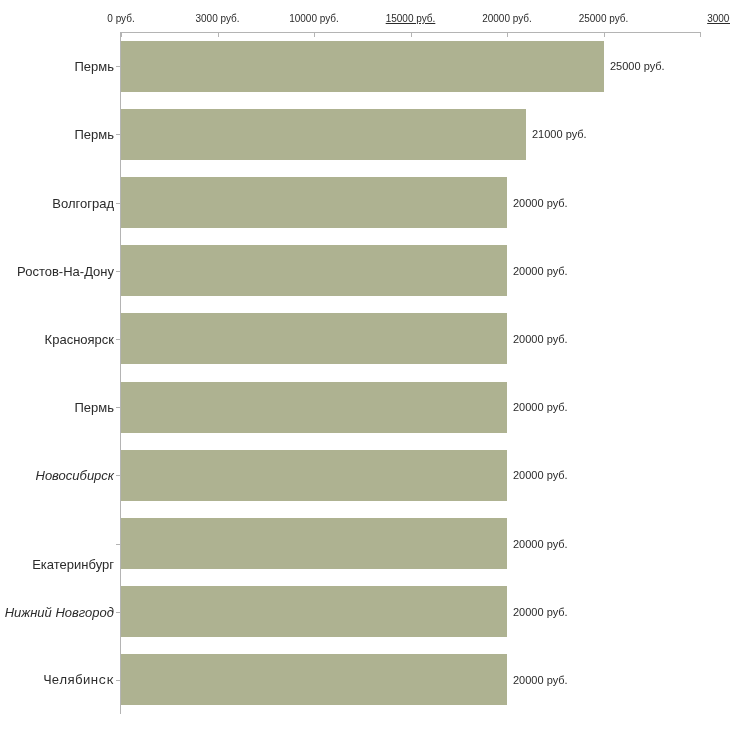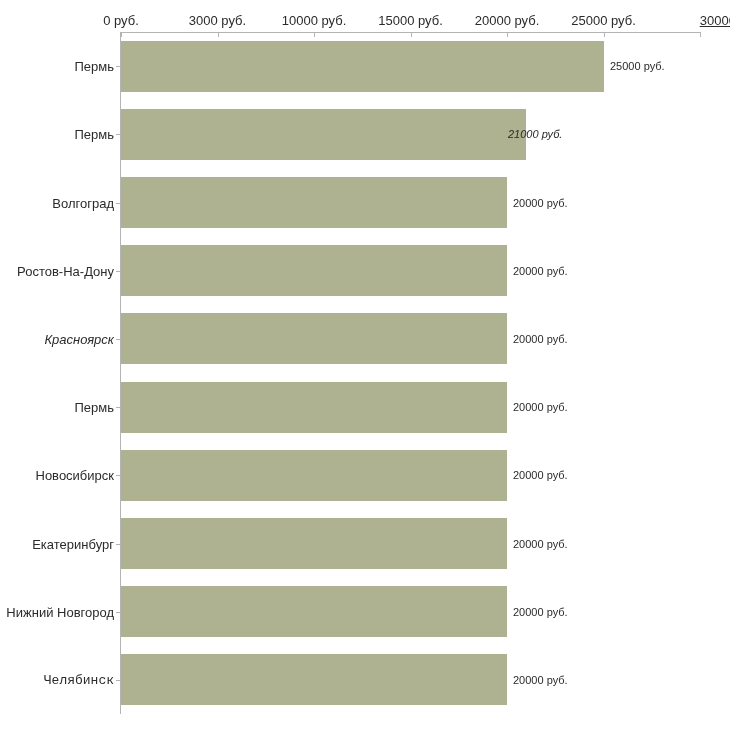--- a/index.html
+++ b/index.html
@@ -31,21 +31,21 @@
   .tick-mark {
     position: absolute;
     top: 32px;
     width: 1px;
     height: 5px;
     background: #b4b4b4;
   }
   .tick-label {
     position: absolute;
     top: 13px;
-    font-size: 13px;
+    font-size: 10px;
     color: #2b2b2b;
     white-space: nowrap;
     transform: translateX(-50%);
     text-align: center;
   }
 
   
   .axis-left-line {
     position: absolute;
     left: 120px;
@@ -94,55 +94,55 @@
   <div class="axis-left-line"></div>
 
   <div id="x-ticks">
       <div class="tick-mark" style="left: 121px;"></div>
       <div class="tick-label" style="left: 121px;">0 руб.</div>
       <div class="tick-mark" style="left: 217.5px;"></div>
       <div class="tick-label" style="left: 217.5px;">3000 руб.</div>
       <div class="tick-mark" style="left: 314px;"></div>
       <div class="tick-label" style="left: 314px;">10000 руб.</div>
       <div class="tick-mark" style="left: 410.5px;"></div>
-      <div class="tick-label" style="left: 410.5px;">15000 руб.</div>
+      <div class="tick-label" style="left: 410.5px; text-decoration: underline;">15000 руб.</div>
       <div class="tick-mark" style="left: 507px;"></div>
       <div class="tick-label" style="left: 507px;">20000 руб.</div>
       <div class="tick-mark" style="left: 603.5px;"></div>
       <div class="tick-label" style="left: 603.5px;">25000 руб.</div>
       <div class="tick-mark" style="left: 700px;"></div>
       <div class="tick-label" style="left: 732px; text-decoration: underline;">30000 руб.</div>
     </div>
   <div id="y-ticks">
       <div class="cat-tick" style="top: 66px;"></div>
       <div class="cat-label" style="top: 66px;">Пермь</div>
       <div class="cat-tick" style="top: 134px;"></div>
       <div class="cat-label" style="top: 134px;">Пермь</div>
       <div class="cat-tick" style="top: 203px;"></div>
       <div class="cat-label" style="top: 203px;">Волгоград</div>
       <div class="cat-tick" style="top: 271px;"></div>
       <div class="cat-label" style="top: 271px;">Ростов-На-Дону</div>
       <div class="cat-tick" style="top: 339px;"></div>
-      <div class="cat-label" style="top: 339px; font-style: italic;">Красноярск</div>
+      <div class="cat-label" style="top: 339px;">Красноярск</div>
       <div class="cat-tick" style="top: 407px;"></div>
       <div class="cat-label" style="top: 407px;">Пермь</div>
       <div class="cat-tick" style="top: 475px;"></div>
-      <div class="cat-label" style="top: 475px;">Новосибирск</div>
+      <div class="cat-label" style="top: 475px; font-style: italic;">Новосибирск</div>
       <div class="cat-tick" style="top: 544px;"></div>
-      <div class="cat-label" style="top: 544px; padding-left: 16px;">Екатеринбург</div>
+      <div class="cat-label" style="top: 564px; padding-left: 16px;">Екатеринбург</div>
       <div class="cat-tick" style="top: 612px;"></div>
-      <div class="cat-label" style="top: 612px;">Нижний Новгород</div>
+      <div class="cat-label" style="top: 612px; font-style: italic;">Нижний Новгород</div>
       <div class="cat-tick" style="top: 680px;"></div>
       <div class="cat-label" style="top: 680px; font-family: Liberation Mono, monospace;">Челябинск</div>
     </div>
   <div id="bars">
       <div class="bar" title="Пермь: 25000 руб." style="top: 41px; width: 483px; height: 51px; background: rgb(174, 178, 145);"></div>
       <div class="bar-value" style="left: 610px; top: 66px;">25000 руб.</div>
       <div class="bar" title="Москва: 21000 руб." style="top: 109px; width: 405px; height: 51px; background: rgb(174, 178, 145);"></div>
-      <div class="bar-value" style="left: 508px; top: 134px; font-style: italic;">21000 руб.</div>
+      <div class="bar-value" style="left: 532px; top: 134px;">21000 руб.</div>
       <div class="bar" title="Волгоград: 20000 руб." style="top: 177px; width: 386px; height: 51px; background: rgb(174, 178, 145);"></div>
       <div class="bar-value" style="left: 513px; top: 203px;">20000 руб.</div>
       <div class="bar" title="Ростов-На-Дону: 20000 руб." style="top: 245px; width: 386px; height: 51px; background: rgb(174, 178, 145);"></div>
       <div class="bar-value" style="left: 513px; top: 271px;">20000 руб.</div>
       <div class="bar" title="Красноярск: 20000 руб." style="top: 313px; width: 386px; height: 51px; background: rgb(174, 178, 145);"></div>
       <div class="bar-value" style="left: 513px; top: 339px;">20000 руб.</div>
       <div class="bar" title="Самара: 20000 руб." style="top: 382px; width: 386px; height: 51px; background: rgb(174, 178, 145);"></div>
       <div class="bar-value" style="left: 513px; top: 407px;">20000 руб.</div>
       <div class="bar" title="Новосибирск: 20000 руб." style="top: 450px; width: 386px; height: 51px; background: rgb(174, 178, 145);"></div>
       <div class="bar-value" style="left: 513px; top: 475px;">20000 руб.</div>

